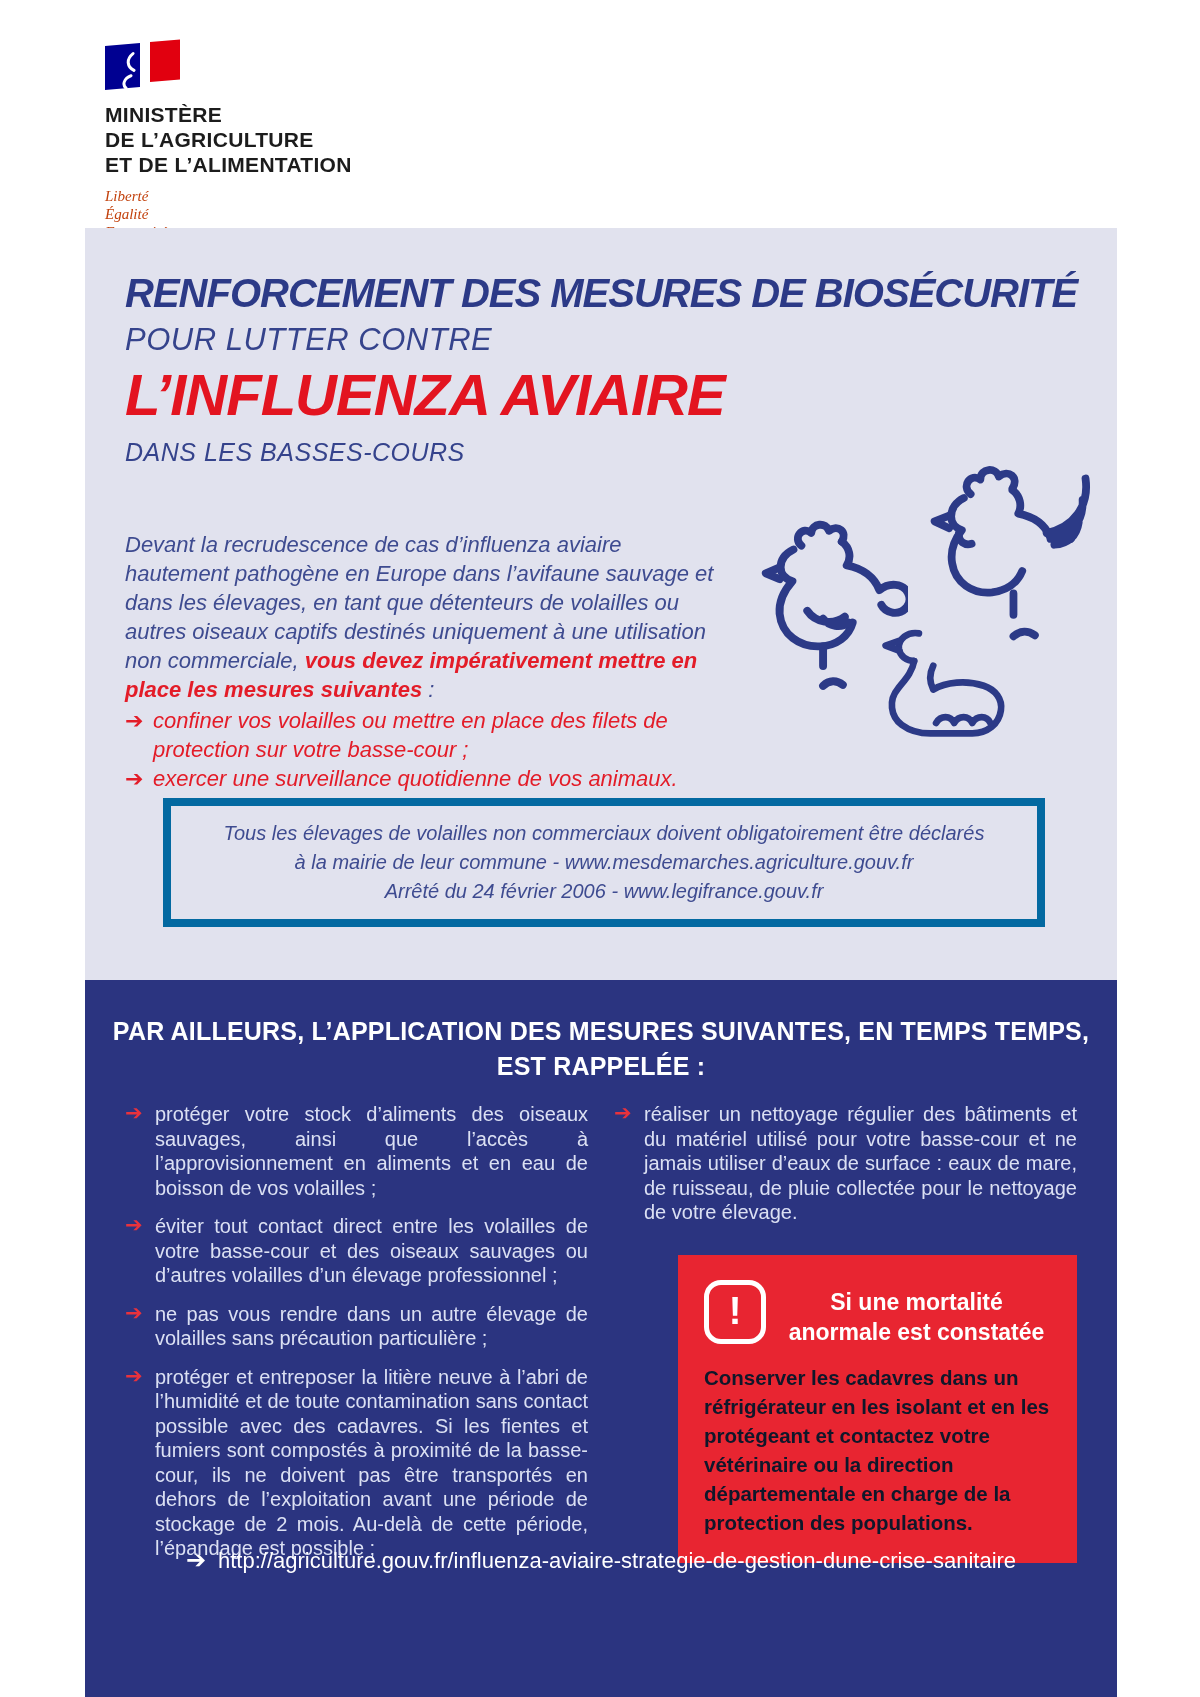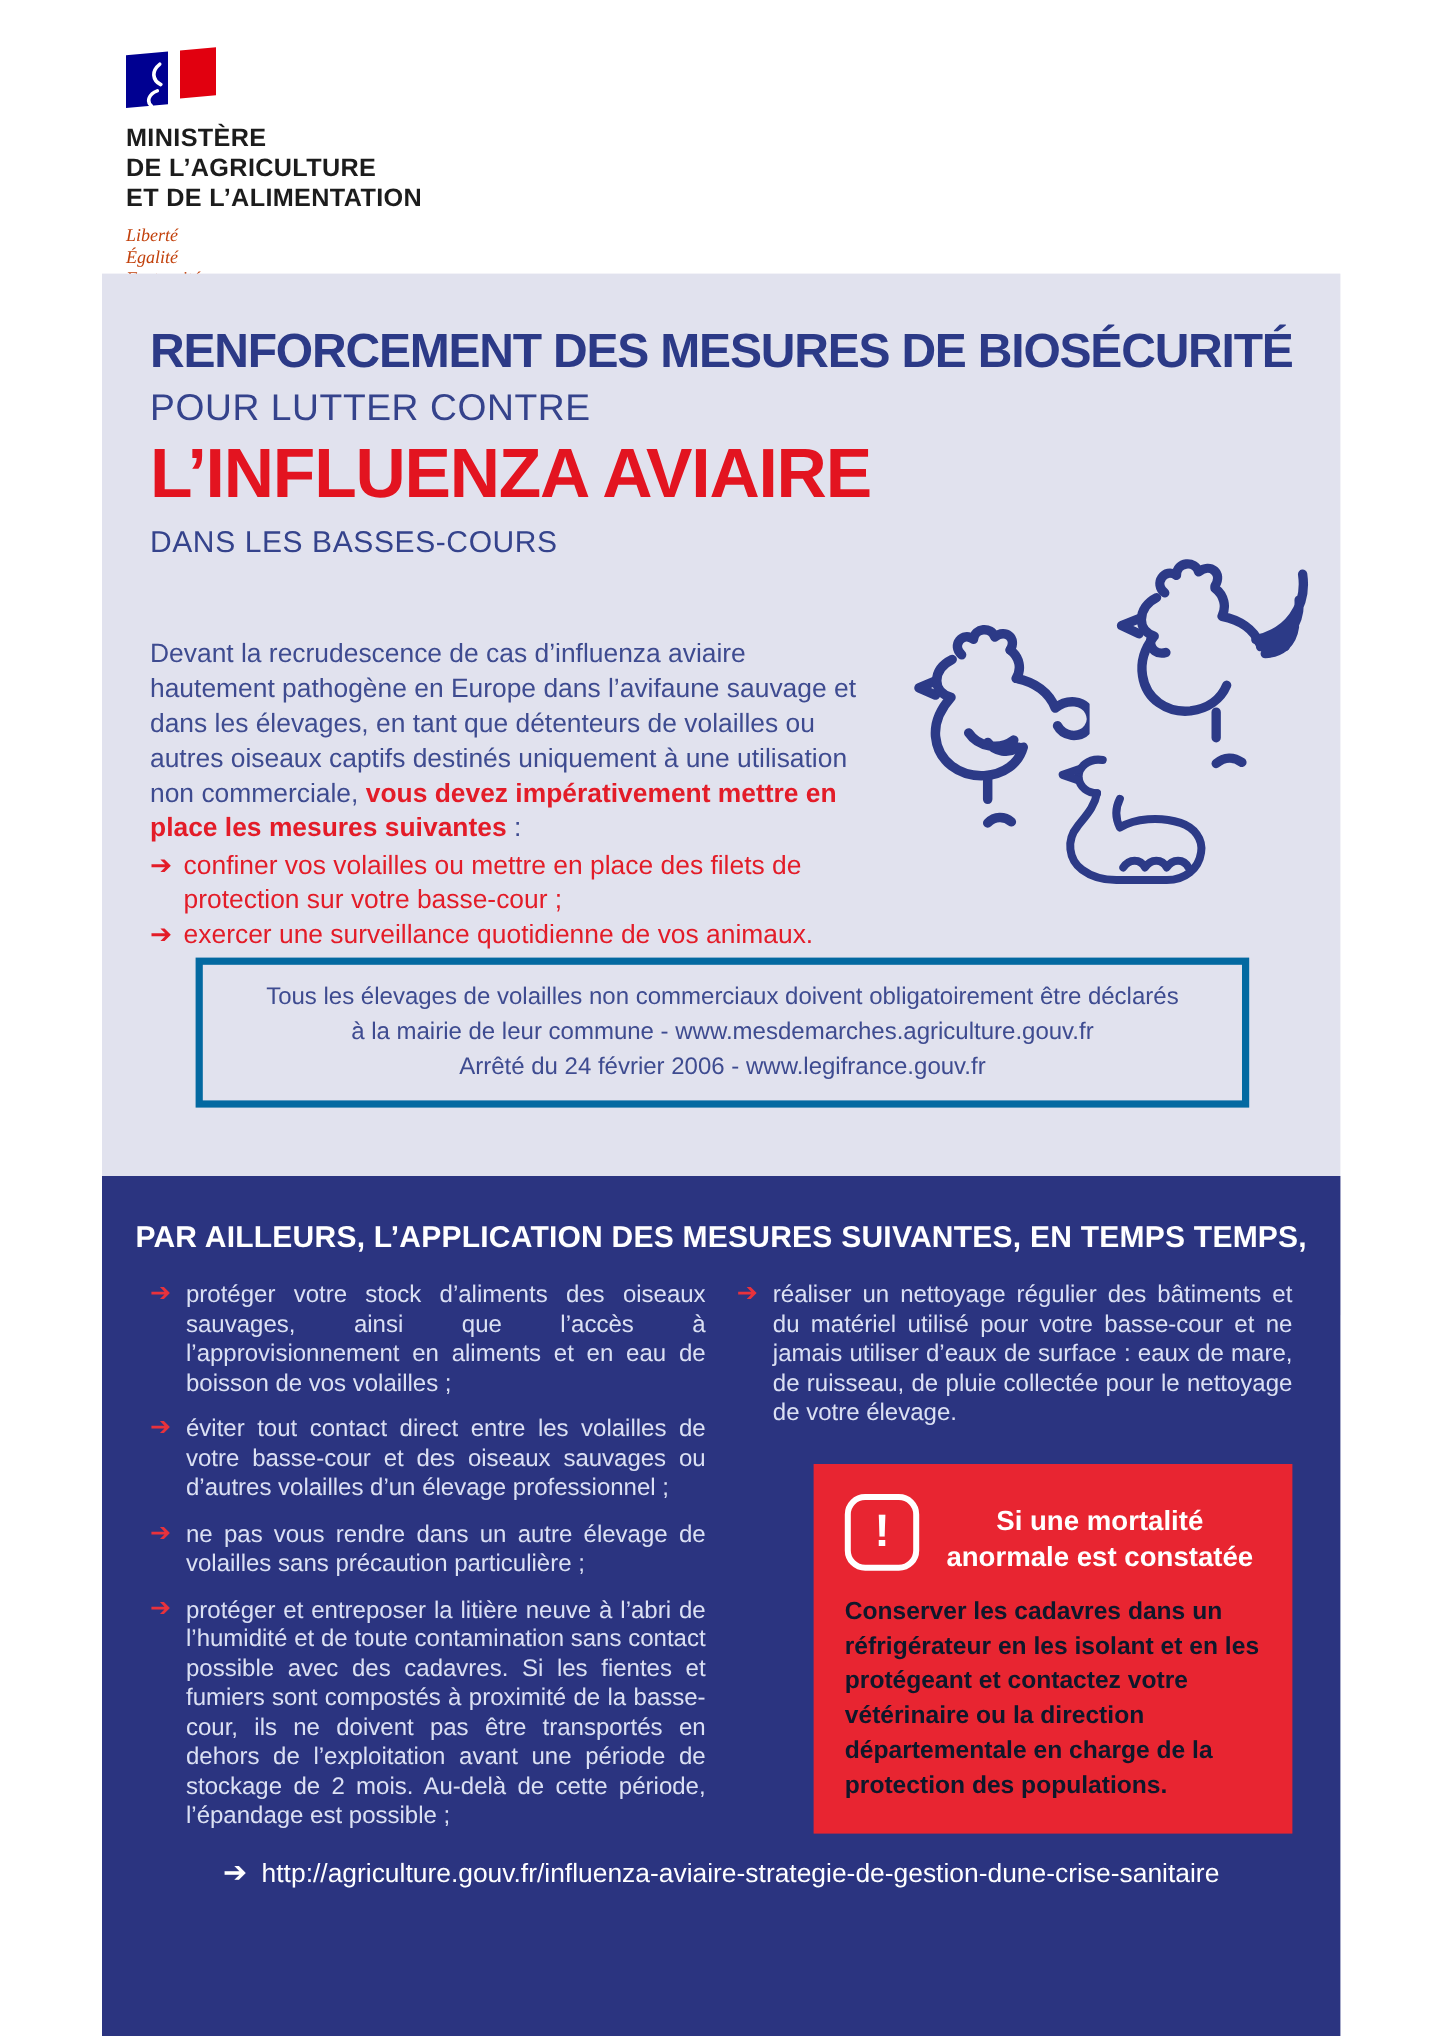--- a/index.html
+++ b/index.html
@@ -9,35 +9,35 @@
   }
   
   .gov-logo{position:absolute;left:85px;top:38px;margin-left:20px;}
   .flag{width:80px;height:52px;}
   .ministry{margin-top:8px;font-weight:bold;font-size:21px;line-height:25px;
     color:#1c1c1c;letter-spacing:.3px;}
   .motto{margin-top:10px;font-family:"Liberation Serif","DejaVu Serif",serif;
     font-style:italic;font-size:15px;line-height:18px;color:#c2410c;}
   
   .hero-panel{position:absolute;left:85px;top:228px;width:1032px;height:868px;
-    background:#e1e2ee;}
+    background:#e1e2ee;font-style:italic;}
   .titles{padding:42px 0 0 40px;}
   .t1{font-size:40px;font-weight:800;letter-spacing:-1px;color:#2c3a87;line-height:46px;}
   .t2{font-size:31px;font-weight:400;color:#35438c;line-height:36px;margin-top:6px;letter-spacing:.5px;}
   .t3{font-size:58px;font-weight:800;letter-spacing:-1px;color:#e31420;line-height:66px;margin-top:4px;}
   .t4{font-size:25px;font-weight:400;color:#35438c;line-height:36px;margin-top:6px;letter-spacing:.5px;}
   .intro{position:absolute;left:40px;top:302px;width:600px;font-size:22px;
     line-height:29px;color:#3e4b90;}
   .red-em{color:#e31c28;font-weight:bold;}
   .hero-bullets{margin-top:2px;}
   .bullet{position:relative;padding-left:28px;color:#e31c28;font-size:22px;line-height:29px;}
   .bullet .arrow{position:absolute;left:0;top:0;color:#e31c28;}
   .birds{position:absolute;left:0;top:0;width:100%;height:100%;pointer-events:none;}
   .bird{position:absolute;}
-  .notice{position:absolute;left:78px;top:570px;width:818px;border:6px solid #0369a1;
+  .notice{position:absolute;left:78px;top:570px;width:818px;border:8px solid #0369a1;
     padding:13px 24px;text-align:center;font-size:20px;line-height:29px;color:#3e4b90;}
   
   .blue-panel{position:absolute;left:85px;top:980px;width:1032px;height:717px;
     background:#2b3480;}
   .measures-heading{padding-top:34px;text-align:center;color:#ffffff;font-weight:bold;
     font-size:25px;line-height:35px;letter-spacing:.2px;}
   .columns{display:flex;margin:18px 40px 0;gap:26px;}
   .col{width:50%;}
   .m-item{position:relative;padding-left:30px;font-size:20px;line-height:24.5px;
     color:#dbe0f3;text-align:justify;margin-bottom:14px;}
@@ -137,20 +137,21 @@
     <div class="notice">
       <div>Tous les élevages de volailles non commerciaux doivent obligatoirement être déclarés</div>
       <div>à la mairie de leur commune - www.mesdemarches.agriculture.gouv.fr</div>
       <div>Arrêté du 24 février 2006 - www.legifrance.gouv.fr</div>
     </div>
   </section>
 
   <section class="blue-panel">
     <div class="measures-heading">
       <div>PAR AILLEURS, L’APPLICATION DES MESURES SUIVANTES, EN TEMPS TEMPS,</div>
+      <div>EST RAPPELÉE :</div>
     </div>
 
     <div class="columns">
       <div class="col">
         <div class="m-item">
           <span class="arrow">➔</span>
           <span>protéger votre stock d’aliments des oiseaux sauvages, ainsi que l’accès à l’approvisionnement en aliments et en eau de boisson de vos volailles ;</span>
         </div>
         <div class="m-item">
           <span class="arrow">➔</span>

